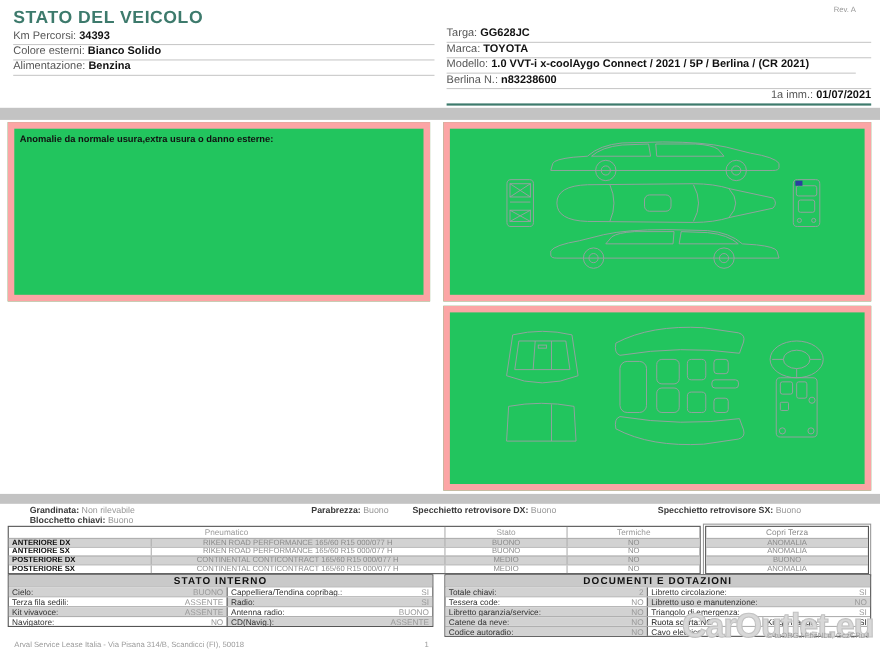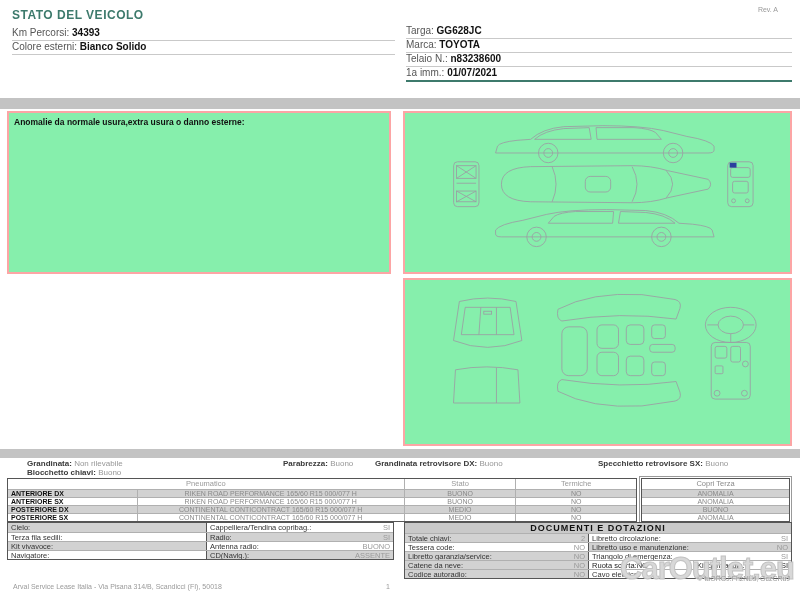--- a/index.html
+++ b/index.html
@@ -1,38 +1,38 @@
 <!DOCTYPE html>
 <html style="--accent: #3d7a6c; --damage-marker: #2b3f9e; --row-shade: #d2d2d2; --header-band: #c9c9c9; --bar-gray: #c3c3c3;"><head>
 <meta charset="utf-8">
 <style>
   html,body{margin:0;padding:0;background:#fff;}
   .page{position:relative;width:800px;height:600px;background:#fff;overflow:hidden;
         font-family:"Liberation Sans","DejaVu Sans",sans-serif;color:#222;}
   .abs{position:absolute;}
 
   
-  .title{left:12px;top:8px;font-size:12px;font-weight:bold;letter-spacing:.5px;color:var(--accent,#3d7a6c);}
+  .title{left:12px;top:8px;font-size:16px;font-weight:bold;letter-spacing:.5px;color:var(--accent,#3d7a6c);}
   .rev{right:22px;top:6px;font-size:7px;color:#999;}
 
   .fields{display:block;}
   .fields-left{left:12px;top:27px;width:383px;}
   .fields-right{left:406px;top:25px;width:386px;}
   .frow{border-bottom:1px solid #c9c9c9;padding:1px 0 2px 0;font-size:10px;line-height:10px;}
   .frow .lbl{color:#555;}
   .frow .val{color:#111;font-weight:bold;}
   .frow.modello{max-width:372px;}
-  .frow.imm{border-bottom:2px solid var(--accent,#3d7a6c);}
+  .frow.imm{border-bottom:2px solid var(--accent,#3d7a6c);text-align:right;}
 
   .graybar{left:0;width:800px;background:var(--bar-gray,#c3c3c3);}
   .bar1{top:98px;height:11px;}
   .bar2{top:449px;height:9px;}
 
   
-  .box{border:2px solid #fca5a5;background:#86efac;box-sizing:border-box;}
+  .box{border:6px solid #fca5a5;background:#22c55e;box-sizing:border-box;}
   .box-ext-text{left:7px;top:111px;width:384px;height:163px;}
   .box-ext-diag{left:403px;top:111px;width:389px;height:163px;}
   .box-int-text{left:7px;top:278px;width:384px;height:168px;}
   .box-int-diag{left:403px;top:278px;width:389px;height:168px;}
   .box h3{margin:4px 5px 2px 5px;font-size:8.5px;font-weight:bold;color:#111;}
   .anomaly-item{margin:1px 5px 0 9px;font-size:8px;color:#555;}
 
   svg.diag{display:block;width:100%;height:100%;}
   svg.diag path,svg.diag rect,svg.diag circle,svg.diag ellipse{fill:none;stroke:#9aa0a3;stroke-width:0.9;}
   svg.diag .marker{fill:var(--damage-marker,#2b3f9e);stroke:none;}
@@ -67,21 +67,21 @@
   
   .bt{font-size:7.5px;}
   .bt-left{left:7px;top:522px;width:387px;}
   .bt-right{left:404px;top:522px;width:388px;}
   .band{height:10px;line-height:10px;text-align:center;font-size:9px;font-weight:bold;color:#111;
         background:var(--header-band,#c9c9c9);letter-spacing:1px;}
   .bt .trow{height:9px;line-height:9px;}
   .paircell{display:flex;justify-content:space-between;padding:0 3px;box-sizing:border-box;overflow:hidden;white-space:nowrap;}
   .paircell .lbl{color:#333;}
   .paircell .val{color:#9a9a9a;}
-  .halfA{width:199px;flex-direction:column;}
+  .halfA{width:199px;}
   .halfB{width:188px;border-left:1px solid #555;}
   .halfC{width:184px;}
   .halfD{width:204px;border-left:1px solid #555;}
   .subpair{display:flex;width:100%;}
   .subpair .sp1{width:104px;display:flex;justify-content:flex-start;padding:0 3px;box-sizing:border-box;}
   .subpair .sp2{flex:1;display:flex;justify-content:space-between;padding:0 3px;box-sizing:border-box;border-left:1px solid #b0b0b0;}
 
   
   .footer{left:13px;top:583px;font-size:7px;color:#9a9a9a;}
   .pagenum{left:386px;top:583px;font-size:7px;color:#9a9a9a;}
@@ -99,33 +99,41 @@
 
   <div class="abs fields fields-left">
     <div class="frow">
       <span class="lbl">Km Percorsi:</span>
       <span class="val">34393</span>
     </div>
     <div class="frow">
       <span class="lbl">Colore esterni:</span>
       <span class="val">Bianco Solido</span>
     </div>
+    <div class="frow">
+      <span class="lbl">Alimentazione:</span>
+      <span class="val">Benzina</span>
+    </div>
   </div>
 
   <div class="abs fields fields-right">
     <div class="frow">
       <span class="lbl">Targa:</span>
       <span class="val">GG628JC</span>
     </div>
     <div class="frow">
       <span class="lbl">Marca:</span>
       <span class="val">TOYOTA</span>
     </div>
-    <div class="frow">
-      <span class="lbl">Telaio N.:</span>
+    <div class="frow modello">
+      <span class="lbl">Modello:</span>
+      <span class="val">1.0 VVT-i x-coolAygo Connect / 2021 / 5P / Berlina / (CR 2021)</span>
+    </div>
+    <div class="frow">
+      <span class="lbl">Berlina N.:</span>
       <span class="val">n83238600</span>
     </div>
     <div class="frow imm">
       <span class="lbl">1a imm.:</span>
       <span class="val">01/07/2021</span>
     </div>
   </div>
 
   <div class="abs graybar bar1"></div>
 
@@ -228,21 +236,21 @@
 
   <div class="abs summary" style="left:12px;top:459px;">
     <span class="lbl">Grandinata:</span>
     <span class="val">Non rilevabile</span>
   </div>
   <div class="abs summary" style="left:232px;top:459px;padding-left:36px;">
     <span class="lbl">Parabrezza:</span>
     <span class="val">Buono</span>
   </div>
   <div class="abs summary" style="left:360px;top:459px;">
-    <span class="lbl">Grandinata retrovisore DX:</span>
+    <span class="lbl">Specchietto retrovisore DX:</span>
     <span class="val">Buono</span>
   </div>
   <div class="abs summary" style="left:583px;top:459px;">
     <span class="lbl">Specchietto retrovisore SX:</span>
     <span class="val">Buono</span>
   </div>
   <div class="abs summary" style="left:12px;top:468px;">
     <span class="lbl">Blocchetto chiavi:</span>
     <span class="val">Buono</span>
   </div>
@@ -291,20 +299,21 @@
     </div>
     <div class="trow tire-row shaded">
       <div class="tcell copri-cell">BUONO</div>
     </div>
     <div class="trow tire-row">
       <div class="tcell copri-cell">ANOMALIA</div>
     </div>
   </div>
 
   <div class="abs tbl bt bt-left">
+    <div class="band">STATO INTERNO</div>
     <div class="trow">
       <div class="tcell paircell halfA shaded">
         <span class="lbl">Cielo:</span>
         <span class="val">BUONO</span>
       </div>
       <div class="tcell paircell halfB">
         <span class="lbl">Cappelliera/Tendina copribag.:</span>
         <span class="val">SI</span>
       </div>
     </div>

